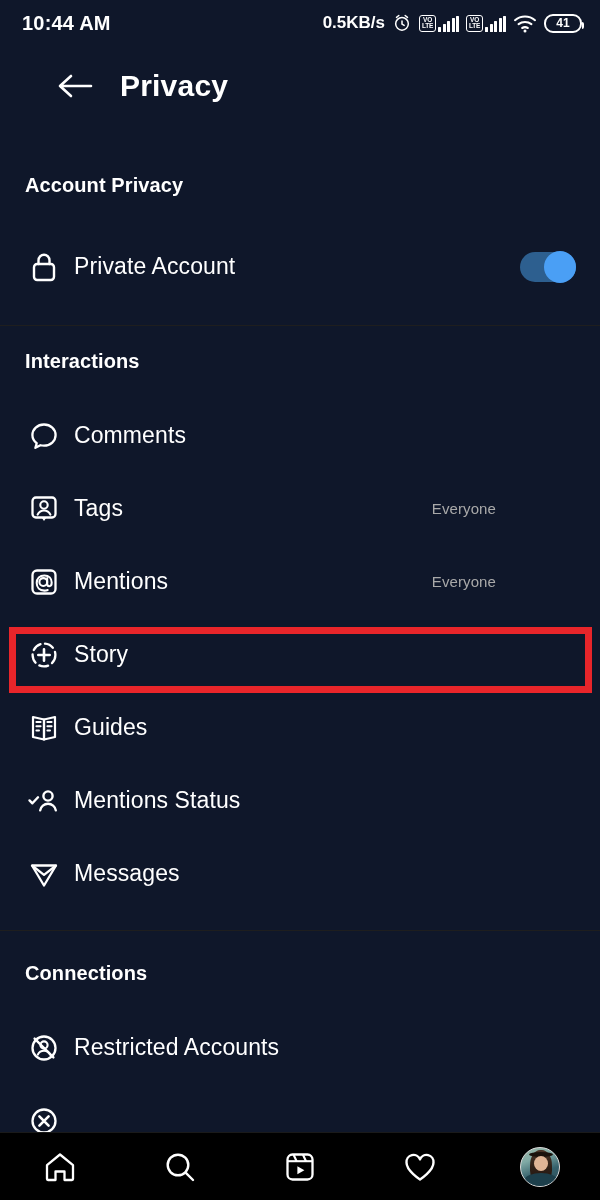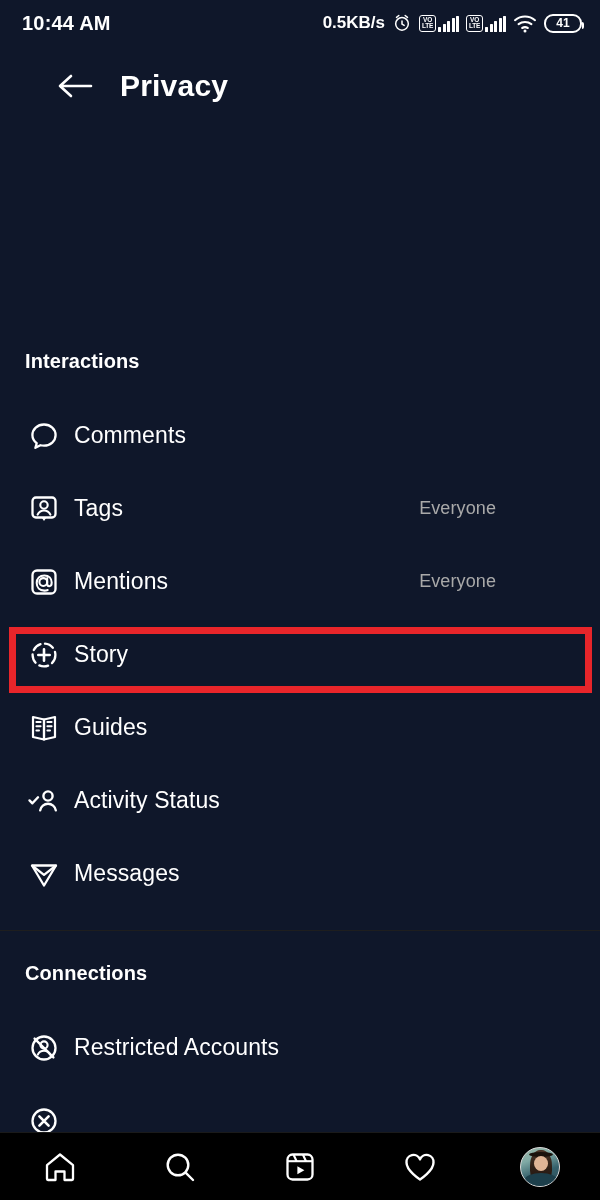--- a/index.html
+++ b/index.html
@@ -48,21 +48,21 @@
   
   .divider { width:600px; height:1px; background:#1e1e1e; }
   .section-title { color:#fff; font-size:20px; font-weight:bold; padding-left:25px; letter-spacing:.1px; }
 
   .row {
     position:relative; height:73px; display:flex; align-items:center;
     padding-left:25px; padding-right:24px; cursor:pointer;
   }
   .row-ico { width:38px; height:38px; display:flex; align-items:center; justify-content:center; flex:0 0 38px; }
   .row-label { color:#fff; font-size:23px; margin-left:11px; flex:1; letter-spacing:.1px; }
-  .row-value { color:#a9a9a9; font-size:18px; letter-spacing:.1px; }
+  .row-value { color:#a9a9a9; font-size:15px; letter-spacing:.1px; }
 
   .toggle { width:56px; height:30px; border-radius:15px; position:relative; flex:0 0 56px; cursor:pointer; }
   .toggle .knob { position:absolute; top:-1px; width:32px; height:32px; border-radius:50%; }
 
   
   .hl-box {
     position:absolute; pointer-events:none; border-style:solid; box-sizing:border-box;
   }
 
   
@@ -140,20 +140,36 @@
 
   <div class="header">
     <div class="back-btn">
       <svg width="40" height="30" viewBox="0 0 40 30">
         <path d="M36 15H5M16 5 5 15l11 10" fill="none" stroke="#fff" stroke-width="2.6" stroke-linecap="round" stroke-linejoin="round"></path>
       </svg>
     </div>
     <div class="page-title">Privacy</div>
   </div>
 
+  <div style="position:absolute;top:126px;left:0;width:600px;">
+    <div class="section-title" style="padding-top:48px;">Account Privacy</div>
+    <div class="row" style="margin-top:33px;">
+      <span class="row-ico">
+        <svg width="30" height="32" viewBox="0 0 30 32">
+          <rect x="5" y="13" width="20" height="16" rx="3.2" fill="none" stroke="#fff" stroke-width="2.4"></rect>
+          <path d="M9.5 13V9.2a5.5 5.5 0 0 1 11 0V13" fill="none" stroke="#fff" stroke-width="2.4" stroke-linecap="round"></path>
+        </svg>
+      </span>
+      <span class="row-label">Private Account</span>
+      <span class="toggle" style="background:#2d5f8f;">
+        <span class="knob" style="right:0;background:#4a9ff5;"></span>
+      </span>
+    </div>
+    <div class="divider" style="margin-top:22px;"></div>
+  </div>
 
   <div style="position:absolute;top:312px;left:0;width:520px;">
     <div class="section-title" style="padding-top:38px;">Interactions</div>
 
     <div class="row" style="margin-top:26px;">
       <span class="row-ico">
         <svg width="32" height="32" viewBox="0 0 32 32">
           <path d="M16 4.5c6.6 0 11.6 4.6 11.6 10.6S22.6 25.7 16 25.7c-1.3 0-2.5-.15-3.6-.45l-5 2.6 1.3-4.6C5.8 21.1 4.4 18.1 4.4 15.1 4.4 9.1 9.4 4.5 16 4.5z" fill="none" stroke="#fff" stroke-width="2.3" stroke-linejoin="round"></path>
         </svg>
       </span>
@@ -211,21 +227,21 @@
     </div>
 
     <div class="row">
       <span class="row-ico">
         <svg width="34" height="32" viewBox="0 0 34 32">
           <path d="M2.5 15.4 5.4 18.3 11 12.3" fill="none" stroke="#fff" stroke-width="2.4" stroke-linecap="round" stroke-linejoin="round"></path>
           <circle cx="21" cy="11" r="4.6" fill="none" stroke="#fff" stroke-width="2.4"></circle>
           <path d="M13.2 25.4a7.9 7.9 0 0 1 15.6 0" fill="none" stroke="#fff" stroke-width="2.4" stroke-linecap="round"></path>
         </svg>
       </span>
-      <span class="row-label">Activity Status</span>
+      <span class="row-label">Mentions Status</span>
       <span class="row-value"></span>
     </div>
 
     <div class="row">
       <span class="row-ico">
         <svg width="32" height="32" viewBox="0 0 32 32">
           <path d="M4 7.5h24L16 27.5z" fill="none" stroke="#fff" stroke-width="2.3" stroke-linejoin="round"></path>
           <path d="M4 7.5 16 16.8 28 7.5" fill="none" stroke="#fff" stroke-width="2.3" stroke-linejoin="round"></path>
         </svg>
       </span>

